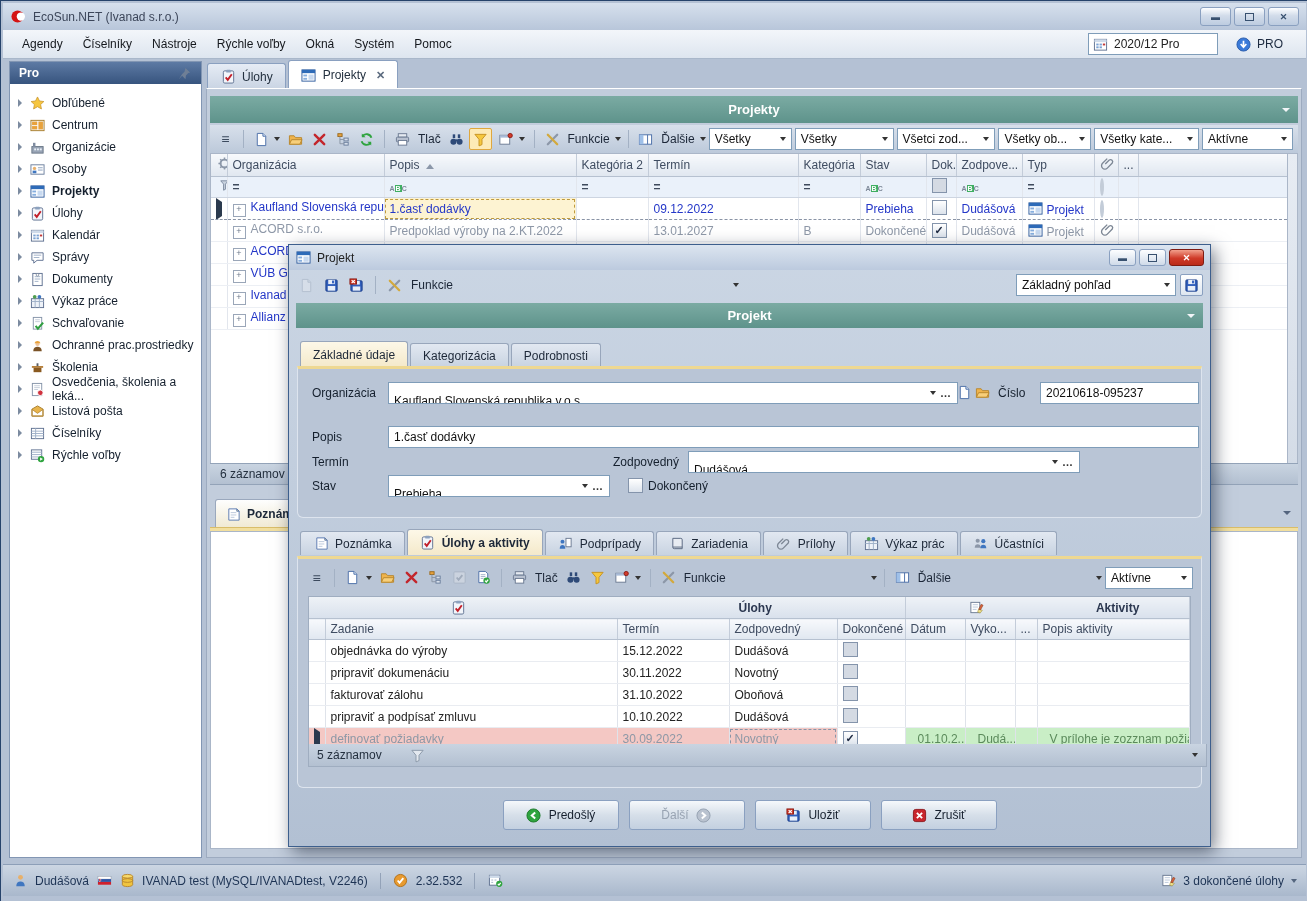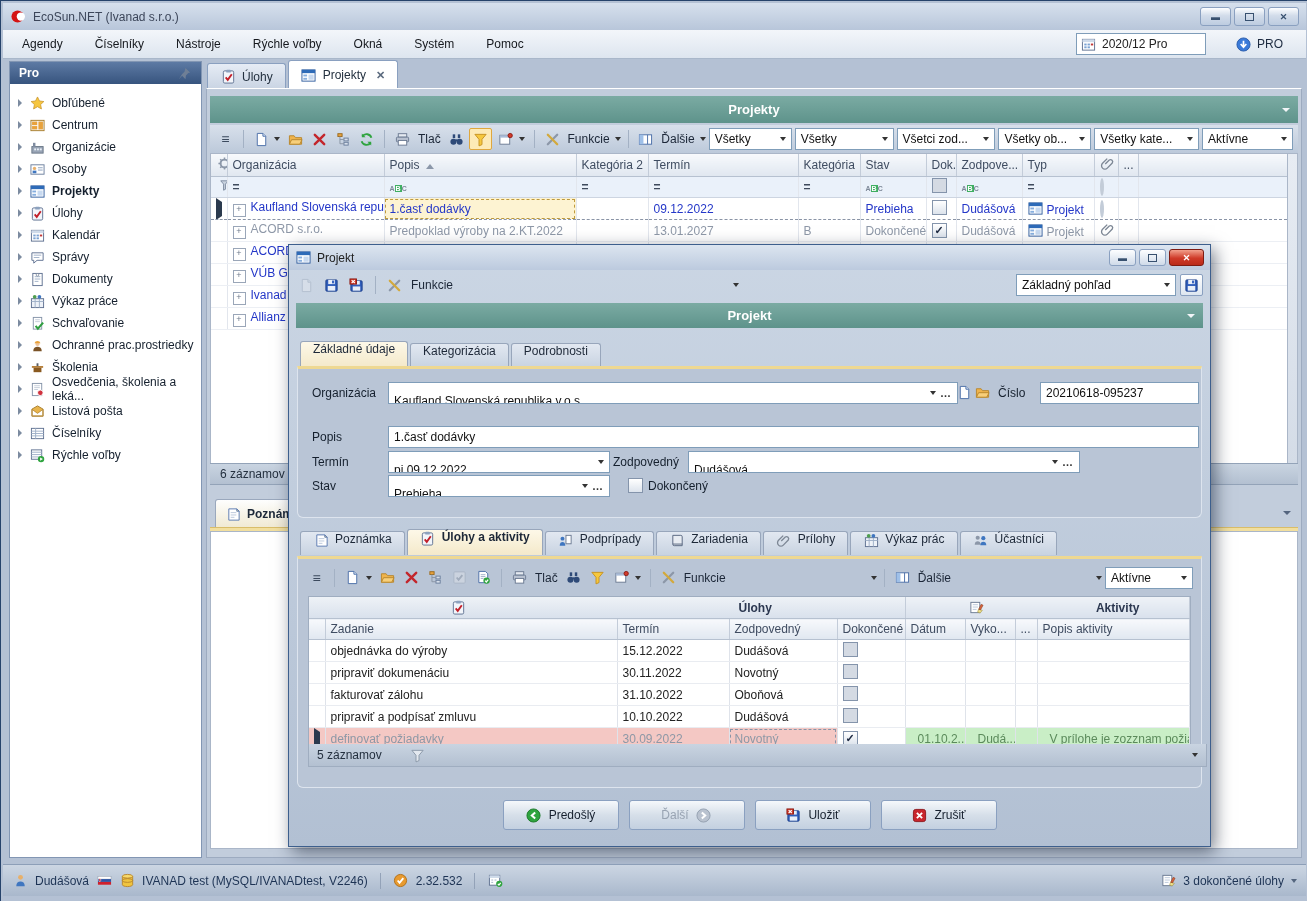--- a/index.html
+++ b/index.html
@@ -3,21 +3,21 @@
 <meta charset="utf-8">
 <style>
   html,body{margin:0;padding:0;background:#6f87a8;font-family:"Liberation Sans",sans-serif;font-size:12px;color:#222;}
   .screen{position:relative;width:1307px;height:901px;background:#b4c1d4;border:1px solid #26436b;overflow:hidden;}
   
   .titlebar{position:absolute;left:2px;top:2px;right:2px;height:27px;background:linear-gradient(#d6e0ed,#b8c6da);display:flex;align-items:center;gap:7px;padding:0 7px;}
   .title-text{color:#3c465a;}
   .winbtns{margin-left:auto;display:flex;gap:3px;}
   .winbtn{width:29px;height:17px;border:1px solid #8aa0c0;border-radius:3px;background:linear-gradient(#fdfeff,#d2dcea 45%,#bdcce0);display:flex;align-items:center;justify-content:center;color:#37506f;font-size:9px;font-weight:bold;}
   
-  .menubar{position:absolute;left:2px;top:29px;right:2px;height:28px;background:linear-gradient(#f3f6fa,#dde5ef);border-bottom:1px solid #a9b7ca;display:flex;align-items:center;padding:0 9px;gap:12px;}
+  .menubar{position:absolute;left:2px;top:29px;right:2px;height:28px;background:linear-gradient(#f3f6fa,#dde5ef);border-bottom:1px solid #a9b7ca;display:flex;align-items:center;padding:0 9px;}
   .menu-item{padding:4px 10px;color:#15181d;}
   .period-box{margin-left:auto;width:120px;height:20px;background:#fff;border:1px solid #7f9db9;display:flex;align-items:center;gap:5px;padding:0 4px;}
   .pro-chip{display:flex;align-items:center;gap:5px;margin:0 14px 0 18px;color:#1d2b40;}
   
   .sidebar{position:absolute;left:8px;top:60px;width:191px;height:795px;background:#fff;border:1px solid #8296b3;}
   .side-header{height:22px;background:linear-gradient(#5d7aa4,#37547e);color:#fff;font-weight:bold;display:flex;align-items:center;padding:0 9px;}
   .side-list{padding-top:8px;}
   .side-item{display:flex;align-items:center;gap:7px;height:22px;padding-left:8px;color:#15202e;}
   .side-item.bold{font-weight:bold;}
   .tri{width:0;height:0;border-left:4px solid #7c8ba0;border-top:4px solid transparent;border-bottom:4px solid transparent;}
@@ -70,21 +70,21 @@
   .notes-area{position:absolute;left:3px;top:442px;right:3px;height:316px;background:#fff;border:1px solid #aab6c8;}
   .pane-dd{position:absolute;right:10px;top:422px;}
   
   .dialog{position:absolute;left:287px;top:243px;width:921px;height:601px;background:linear-gradient(#cbd6e4,#b2c0d3);border:1px solid #3d5f8d;box-shadow:4px 5px 16px rgba(15,25,45,.55);}
   .dlg-title{height:25px;display:flex;align-items:center;gap:6px;padding:0 6px;background:linear-gradient(#dce5f0,#bccade);color:#222;}
   .dlg-btn{width:25px;height:15px;border:1px solid #8aa0c0;border-radius:3px;background:linear-gradient(#fdfeff,#cfdae9);display:flex;align-items:center;justify-content:center;font-size:8px;color:#37506f;font-weight:bold;}
   .dlg-btn.close{width:33px;background:linear-gradient(#f2a08c,#cf3a28 55%,#b92a1a);border-color:#7e1b12;color:#fff;font-size:9px;}
   .dlg-toolbar{height:30px;display:flex;align-items:center;gap:4px;padding:0 7px;}
   .dlg-teal{position:absolute;left:7px;top:58px;right:7px;height:25px;background:linear-gradient(#7baba3,#5e938b);color:#fff;font-weight:bold;font-size:13px;display:flex;align-items:center;justify-content:center;}
   .dlg-tabs{position:absolute;left:11px;top:96px;display:flex;gap:2px;align-items:flex-end;}
-  .ftab{height:23px;display:flex;gap:6px;padding:0 12px;border:1px solid #98a6bb;border-bottom:none;border-radius:3px 3px 0 0;background:linear-gradient(#e2e8f1,#c8d3e1);color:#1d2838;}
+  .ftab{height:23px;display:flex;align-items:center;gap:6px;padding:0 12px;border:1px solid #98a6bb;border-bottom:none;border-radius:3px 3px 0 0;background:linear-gradient(#e2e8f1,#c8d3e1);color:#1d2838;}
   .ftab.active{height:25px;background:linear-gradient(#fdf8e8,#f4e9ca);}
   .ftab.bold{font-weight:bold;}
   .form-box{position:absolute;left:8px;top:121px;width:903px;height:148px;background:#b9c5d6;border:1px solid #dde4ee;border-top:3px solid #eed892;border-radius:0 0 6px 6px;}
   .flabel{position:absolute;color:#15202e;}
   .finput{position:absolute;height:20px;background:#fff;border:1px solid #7f9db9;display:flex;align-items:center;gap:4px;padding:0 5px;color:#111;white-space:nowrap;overflow:hidden;}
   .finput .grow{flex:1;margin-top:16px;}
   .ell{color:#333;letter-spacing:1px;font-weight:bold;font-size:11px;}
   
   .subtabs{position:absolute;left:11px;top:284px;display:flex;gap:2px;align-items:flex-end;}
   .subpanel{position:absolute;left:8px;top:311px;width:903px;height:228px;background:#b9c5d6;border:1px solid #dde4ee;border-top:3px solid #eed892;border-radius:0 0 6px 6px;}
@@ -829,24 +829,20 @@
       <div class="finput" style="left:742px;top:13px;width:147px">
         <span>20210618-095237</span>
       </div>
 
       <span class="flabel" style="left:14px;top:61px">Popis</span>
       <div class="finput" style="left:90px;top:57px;width:799px">
         <span>1.časť dodávky</span>
       </div>
 
       <span class="flabel" style="left:14px;top:86px">Termín</span>
-      <div class="finput" style="left:90px;top:82px;width:210px">
-        <span class="grow">pi 09.12.2022</span>
-        <span class="dda"></span>
-      </div>
       <span class="flabel" style="left:315px;top:86px">Zodpovedný</span>
       <div class="finput" style="left:390px;top:82px;width:380px">
         <span class="grow">Dudášová</span>
         <span class="dda"></span>
         <span class="ell">…</span>
       </div>
 
       <span class="flabel" style="left:14px;top:110px">Stav</span>
       <div class="finput" style="left:90px;top:106px;width:210px">
         <span class="grow">Prebieha</span>

